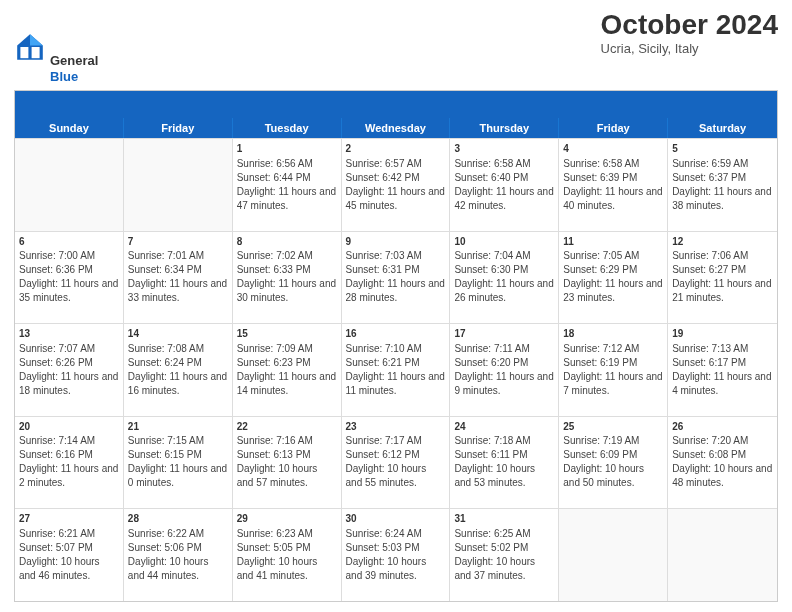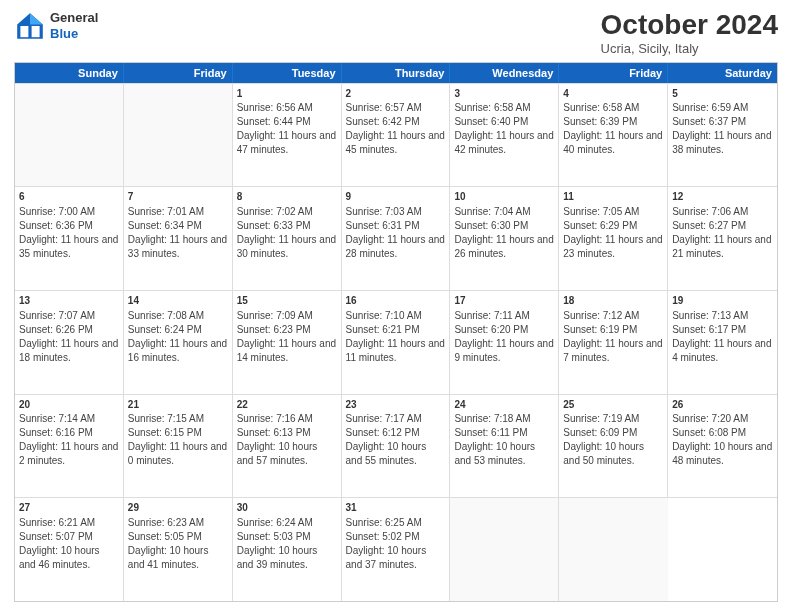--- a/index.html
+++ b/index.html
@@ -28,20 +28,21 @@
       display: flex;
       align-items: center;
       gap: 4px;
     }
     .logo-text {
       display: flex;
       flex-direction: column;
       font-size: 13px;
       font-weight: bold;
       line-height: 1.2;
+      margin-top: 43px;
     }
     .logo-general { color: #333; }
     .logo-blue { color: #1565c0; }
     .logo-icon {
       width: 32px;
       height: 32px;
     }
     .title-block {
       text-align: left;
     }
@@ -65,21 +66,22 @@
       display: grid;
       grid-template-columns: repeat(7, 1fr);
       background: #1565c0;
     }
     .cal-header-cell {
       color: #fff;
       font-size: 11px;
       font-weight: bold;
       padding: 4px 5px;
       border-right: 1px solid #1976d2;
-      text-align: right;
+      text-align: center;
+      margin-top: 27px;
     }
     .cal-header-cell:last-child { border-right: none; }
     .cal-body {
       flex: 1;
       display: flex;
       flex-direction: column;
     }
     .cal-row {
       display: grid;
       grid-template-columns: repeat(7, 1fr);
@@ -132,22 +134,22 @@
       <div class="month-title">October 2024</div>
       <div class="subtitle">Ucria, Sicily, Italy</div>
     </div>
   </div>
 
   <div class="calendar">
     <div class="cal-header-row">
       <div class="cal-header-cell">Sunday</div>
       <div class="cal-header-cell">Friday</div>
       <div class="cal-header-cell">Tuesday</div>
+      <div class="cal-header-cell">Wednesday</div>
       <div class="cal-header-cell">Thursday</div>
-      <div class="cal-header-cell">Wednesday</div>
       <div class="cal-header-cell">Friday</div>
       <div class="cal-header-cell">Saturday</div>
     </div>
     <div class="cal-body" id="cal-body">
     <div class="cal-row">
           <div class="cal-cell empty"></div>
           <div class="cal-cell empty"></div>
           <div class="cal-cell">
             <span class="day-num">1</span>
             <div class="cell-text" style="white-space: pre-wrap;">Sunrise: 6:56 AM
@@ -312,20 +314,26 @@
           </div>
         </div>
         <div class="cal-row">
           <div class="cal-cell">
             <span class="day-num">27</span>
             <div class="cell-text" style="white-space: pre-wrap;">Sunrise: 6:21 AM
 Sunset: 5:07 PM
 Daylight: 10 hours and 46 minutes.</div>
           </div>
           <div class="cal-cell">
+            <span class="day-num">28</span>
+            <div class="cell-text" style="white-space: pre-wrap;">Sunrise: 6:22 AM
+Sunset: 5:06 PM
+Daylight: 10 hours and 44 minutes.</div>
+          </div>
+          <div class="cal-cell">
             <span class="day-num">29</span>
             <div class="cell-text" style="white-space: pre-wrap;">Sunrise: 6:23 AM
 Sunset: 5:05 PM
 Daylight: 10 hours and 41 minutes.</div>
           </div>
           <div class="cal-cell">
             <span class="day-num">30</span>
             <div class="cell-text" style="white-space: pre-wrap;">Sunrise: 6:24 AM
 Sunset: 5:03 PM
 Daylight: 10 hours and 39 minutes.</div>

